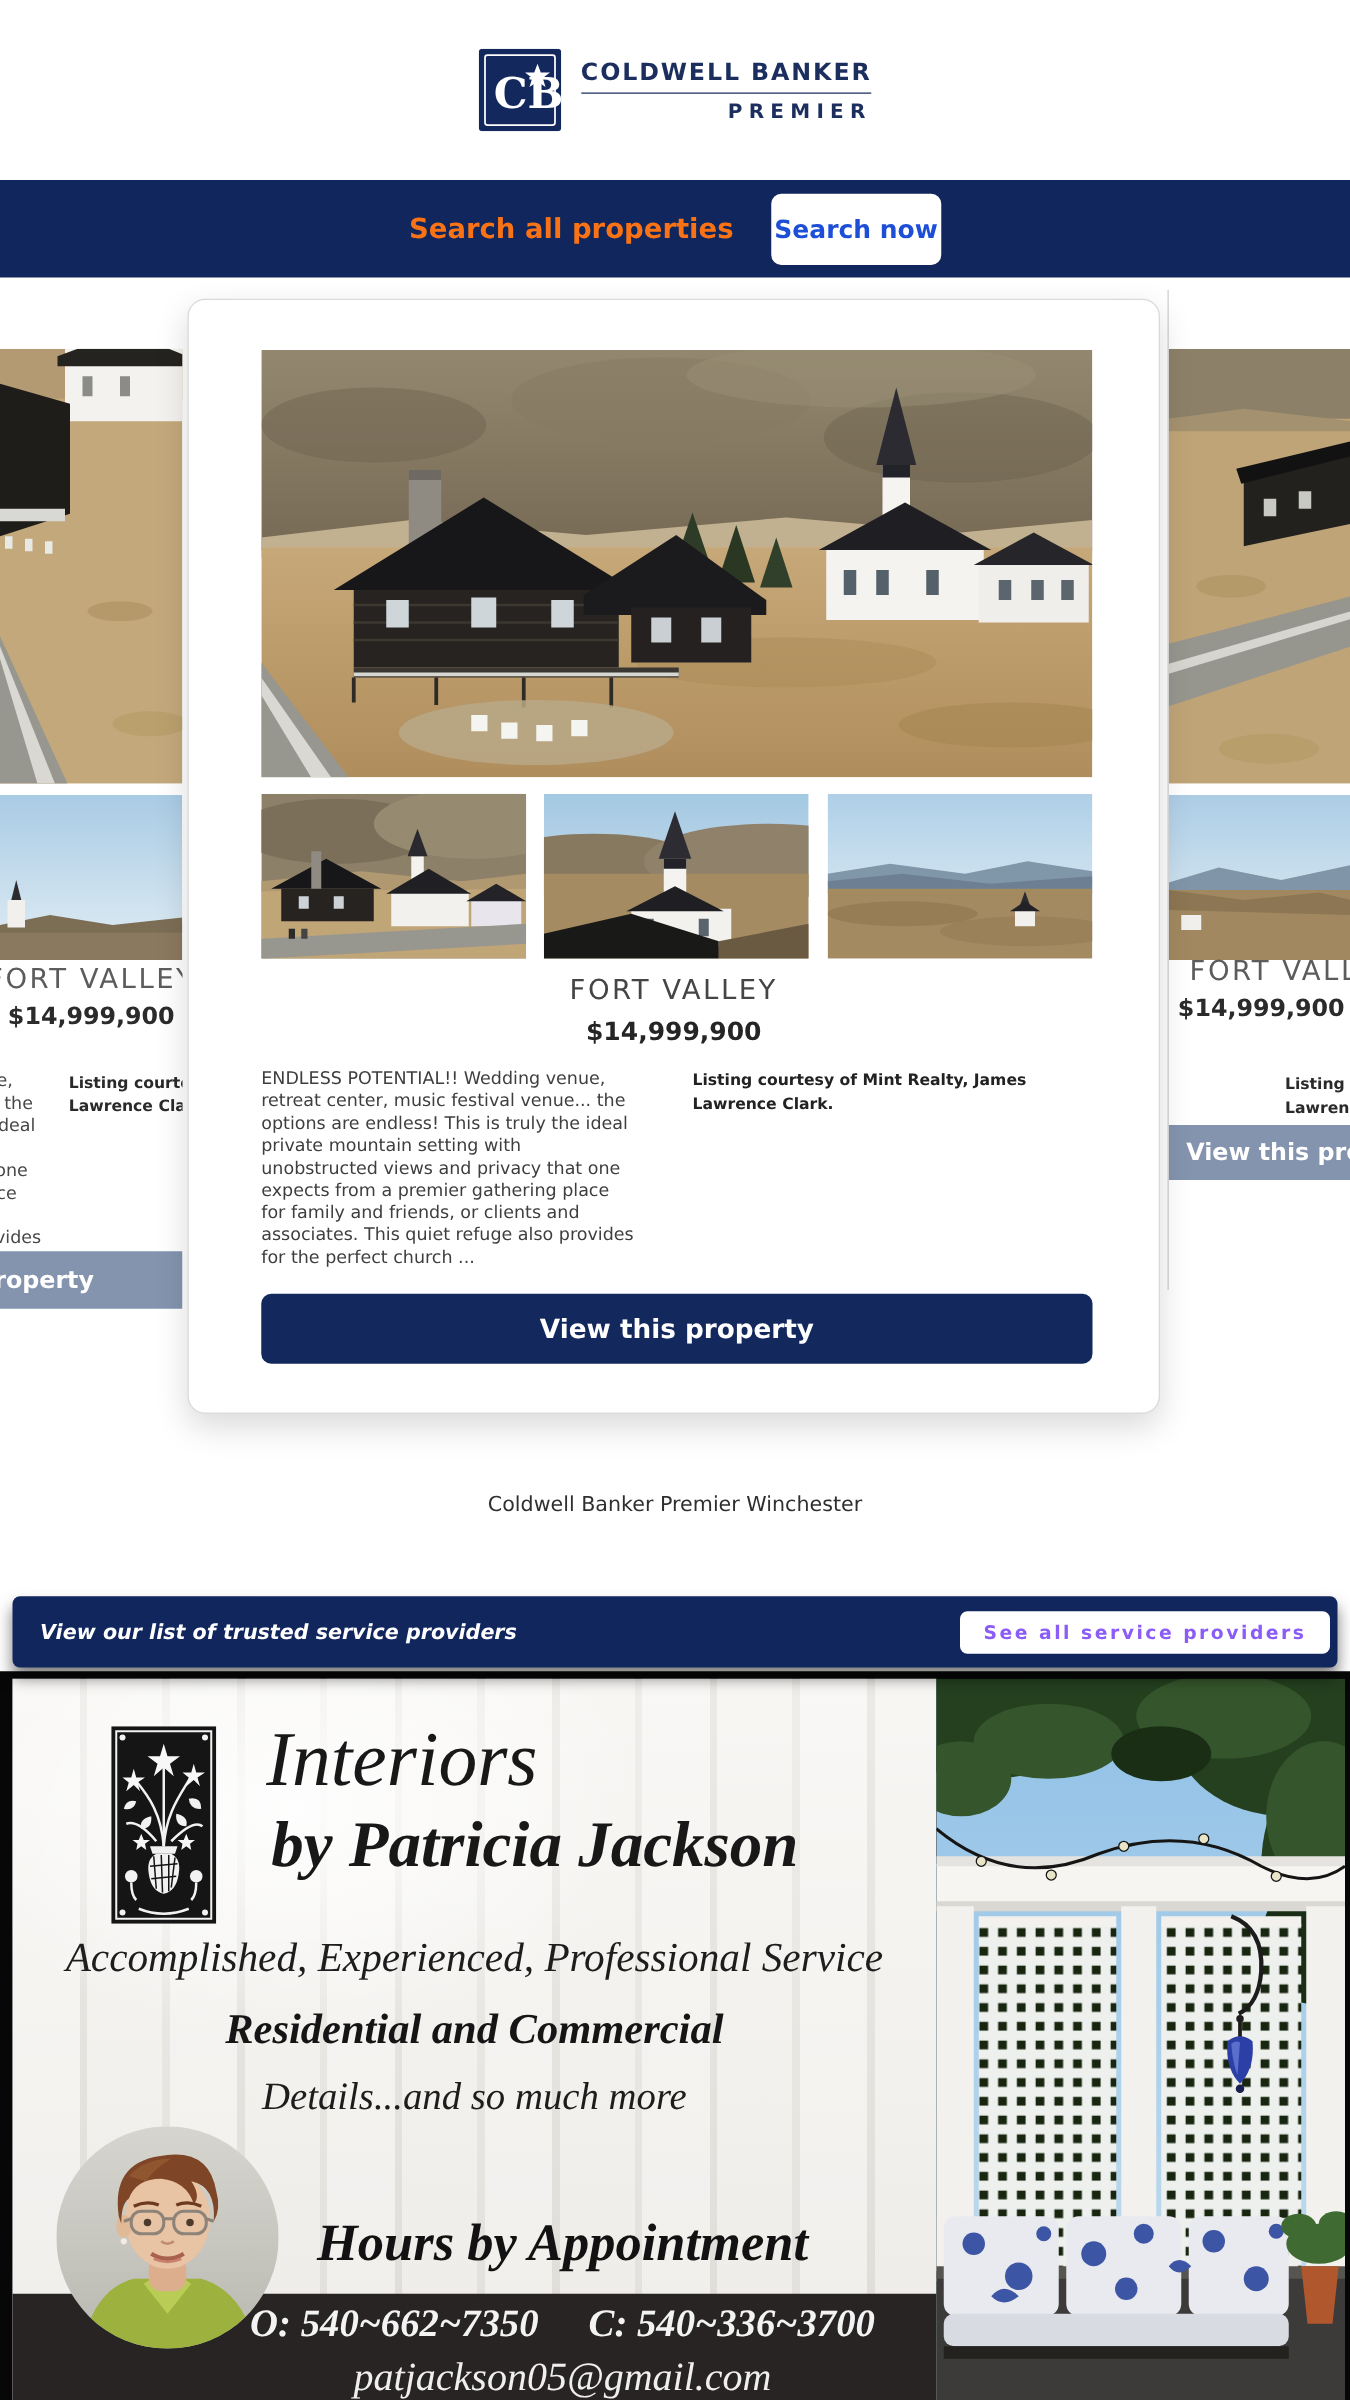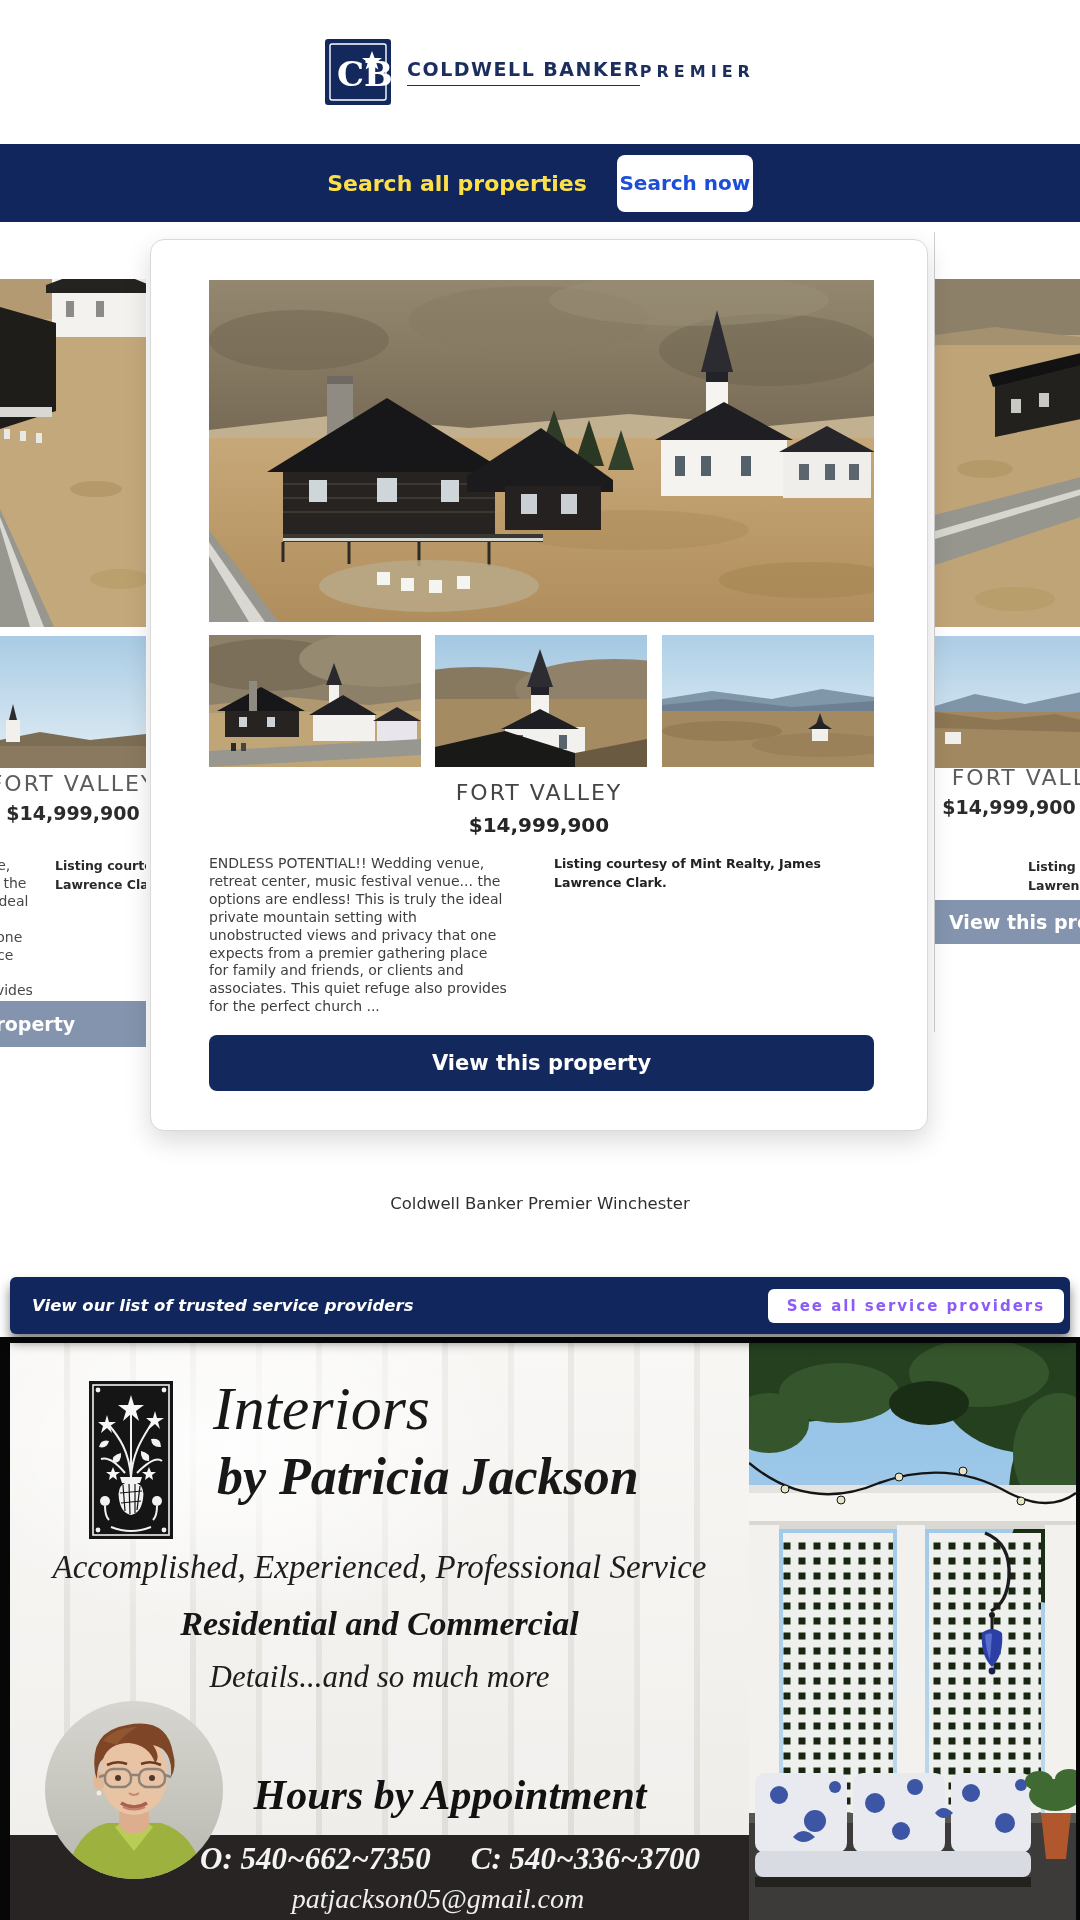--- a/index.html
+++ b/index.html
@@ -5,26 +5,26 @@
   * { margin:0; padding:0; box-sizing:border-box; }
   html,body { background:#ffffff; }
   .page {
     position:relative; width:1080px; height:1920px; overflow:hidden;
     background:#ffffff; font-family:"DejaVu Sans","Liberation Sans",sans-serif;
   }
   
   .header { position:absolute; left:0; top:0; width:1080px; height:144px; background:#ffffff; display:flex; align-items:center; justify-content:center; }
   .logo-row { display:flex; align-items:center; gap:16px; }
   .logo-square { width:66px; height:66px; }
-  .brand-text { display:flex; align-items:flex-start; }
+  .brand-text { display:flex; flex-direction:column; align-items:flex-end; }
   .brand-line1 { color:#1b2e5e; font-weight:bold; font-size:19px; letter-spacing:1.5px; padding-bottom:5px; border-bottom:1px solid #1b2e5e; }
   .brand-line2 { color:#1b2e5e; font-weight:bold; font-size:16px; letter-spacing:5px; margin-top:4px; }
   
   .searchbar { position:absolute; left:0; top:144px; width:1080px; height:78px; background:#10265c; display:flex; align-items:center; justify-content:center; gap:30px; }
-  .search-label { color:#fde047; font-weight:bold; font-size:22px; }
+  .search-label { color:#f97316; font-weight:bold; font-size:22px; }
   .search-btn { width:136px; height:57px; background:#ffffff; border:none; border-radius:8px; color:#1d4ed8; font-weight:bold; font-size:20px; font-family:inherit; cursor:pointer; }
   
   .card { position:absolute; background:#ffffff; }
   .card-center { left:150px; top:239px; width:778px; height:892px; border:1px solid #d9d9d9; border-radius:14px; box-shadow:0 10px 26px rgba(0,0,0,.15); z-index:5; }
   .card-center .main-photo { position:absolute; left:58px; top:40px; width:665px; height:342px; overflow:hidden; }
   .thumb { position:absolute; top:395px; width:212px; height:132px; overflow:hidden; cursor:pointer; }
   .thumb1 { left:58px; } .thumb2 { left:284px; } .thumb3 { left:511px; }
   .card-title { position:absolute; top:540px; left:0; width:100%; text-align:center; color:#454545; font-size:22px; font-weight:500; letter-spacing:2px; }
   .card-price { position:absolute; top:573px; left:0; width:100%; text-align:center; color:#252525; font-size:20px; font-weight:bold; }
   .card-desc { position:absolute; top:615px; left:58px; width:300px; color:#3e3e3e; font-size:14px; line-height:17.9px; }
@@ -58,21 +58,21 @@
   .ad-ornament { position:absolute; left:79px; top:38px; width:84px; height:158px; }
   .ad-title1 { position:absolute; left:203px; top:30px; color:#181818; font-style:italic; font-weight:normal; font-size:62px; }
   .ad-title2 { position:absolute; left:207px; top:104px; color:#181818; font-style:italic; font-weight:bold; font-size:52px; }
   .ad-tagline  { position:absolute; left:0; top:206px; width:739px; text-align:center; color:#1d1d1d; font-style:italic; font-size:33px; }
   .ad-subline  { position:absolute; left:0; top:262px; width:739px; text-align:center; color:#151515; font-style:italic; font-weight:bold; font-size:34px; }
   .ad-detail   { position:absolute; left:0; top:316px; width:739px; text-align:center; color:#1d1d1d; font-style:italic; font-size:31px; }
   .ad-hours    { position:absolute; left:180px; top:428px; width:520px; text-align:center; color:#121212; font-style:italic; font-weight:bold; font-size:42px; z-index:3; }
   .ad-darkbar  { position:absolute; left:-10px; top:492px; width:760px; height:85px; background:#282424; z-index:2; }
   .ad-phones   { position:absolute; left:180px; top:498px; width:520px; text-align:center; color:#f3f3f3; font-style:italic; font-weight:bold; font-size:31px; z-index:3; white-space:nowrap; }
   .ad-phones .gap { display:inline-block; width:40px; }
-  .ad-email    { position:absolute; left:168px; top:540px; width:520px; text-align:center; color:#efefef; font-style:italic; font-size:28px; z-index:3; }
+  .ad-email    { position:absolute; left:180px; top:540px; width:520px; text-align:center; color:#efefef; font-style:italic; font-size:32px; z-index:3; }
   .ad-portrait { position:absolute; left:35px; top:358px; width:178px; height:178px; border-radius:50%; overflow:hidden; z-index:4; }
 </style>
 </head>
 <body>
 
 <div class="page">
 
   <div class="header">
     <div class="logo-row">
       <svg class="logo-square" viewBox="0 0 66 66">

